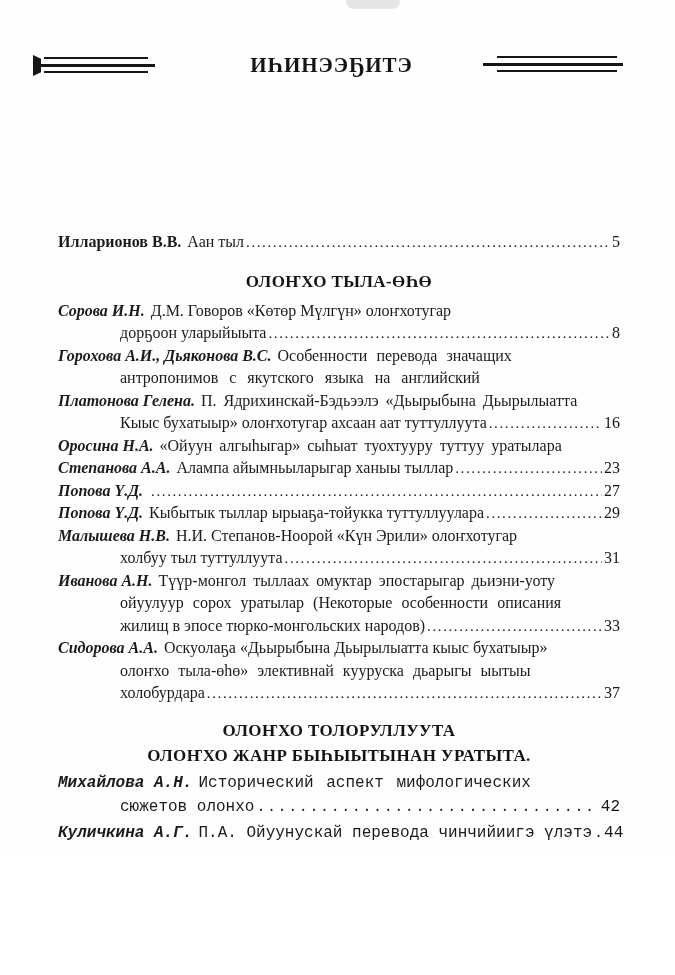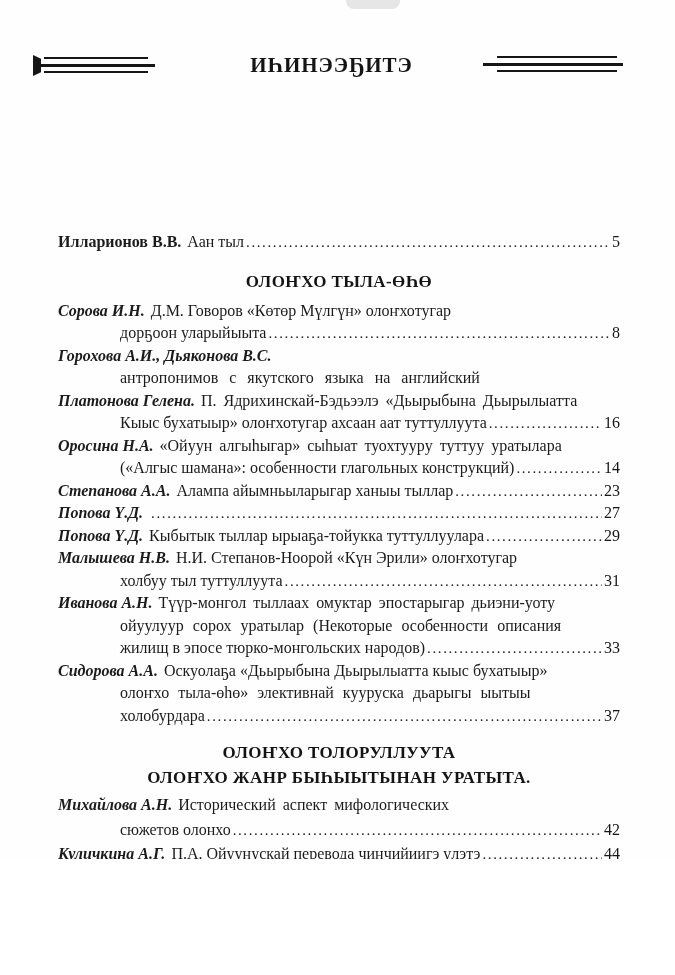--- a/index.html
+++ b/index.html
@@ -26,21 +26,21 @@
   .deco-right { position:absolute; left:483px; top:55px; width:140px; height:20px; }
   .deco-right .r1 { left:14px; top:1px;  width:120px; height:2.4px; }
   .deco-right .r2 { left:0;   top:8px;  width:140px; height:2.6px; }
   .deco-right .r3 { left:14px; top:15px; width:120px; height:2.4px; }
 
   
   .toc { position:absolute; top:231px; left:58px; width:562px;
     font-size:16px; line-height:22.5px; }
   .line { display:flex; align-items:baseline; white-space:nowrap; }
   .cont { padding-left:62px;justify-content:space-between; }
-  .lh2 { line-height:24.5px; }
+  .lh2 { line-height:24.5px;font-family:Liberation Mono, monospace; }
   .author { font-weight:700; font-style:italic; margin-right:6px; }
   .author.up { font-style:normal; }
   .t { }
   .sp1 { word-spacing:3px; }
   .sp2 { word-spacing:5px; }
   .sp3 { word-spacing:7px; }
   .leader { flex:1 1 0; min-width:8px; overflow:hidden; margin:0 2px;
     align-self:baseline; }
   .leader::after {
     content:"..................................................................................................................................................................................................";
@@ -104,43 +104,39 @@
       <span class="t">Д.М. Говоров «Көтөр Мүлгүн» олоҥхотугар</span>
     </div>
     <div class="line cont">
       <span class="t">дорҕоон уларыйыыта</span>
       <span class="leader"></span>
       <span class="pg">8</span>
     </div>
 
     <div class="line">
       <span class="author">Горохова А.И., Дьяконова В.С.</span>
+      <span class="t sp2">Особенности перевода значащих</span>
     </div>
     <div class="line cont">
       <span class="t sp3">антропонимов с якутского языка на английский</span>
     </div>
 
     <div class="line">
       <span class="author">Платонова Гелена.</span>
       <span class="t sp1">П. Ядрихинскай-Бэдьээлэ «Дьырыбына Дьырылыатта</span>
     </div>
     <div class="line cont">
       <span class="t">Кыыс бухатыыр» олоҥхотугар ахсаан аат туттуллуута</span>
       <span class="leader"></span>
       <span class="pg">16</span>
     </div>
 
     <div class="line">
       <span class="author">Оросина Н.А.</span>
       <span class="t sp1">«Ойуун алгыһыгар» сыһыат туохтууру туттуу уратылара</span>
-    </div>
-    <div class="line cont">
-      <span class="t">(«Алгыс шамана»: особенности глагольных конструкций)</span>
-      <span class="leader"></span>
-      <span class="pg">14</span>
     </div>
 
     <div class="line">
       <span class="author">Степанова А.А.</span>
       <span class="t">Алампа айымньыларыгар ханыы тыллар</span>
       <span class="leader"></span>
       <span class="pg">23</span>
     </div>
 
     <div class="line">

